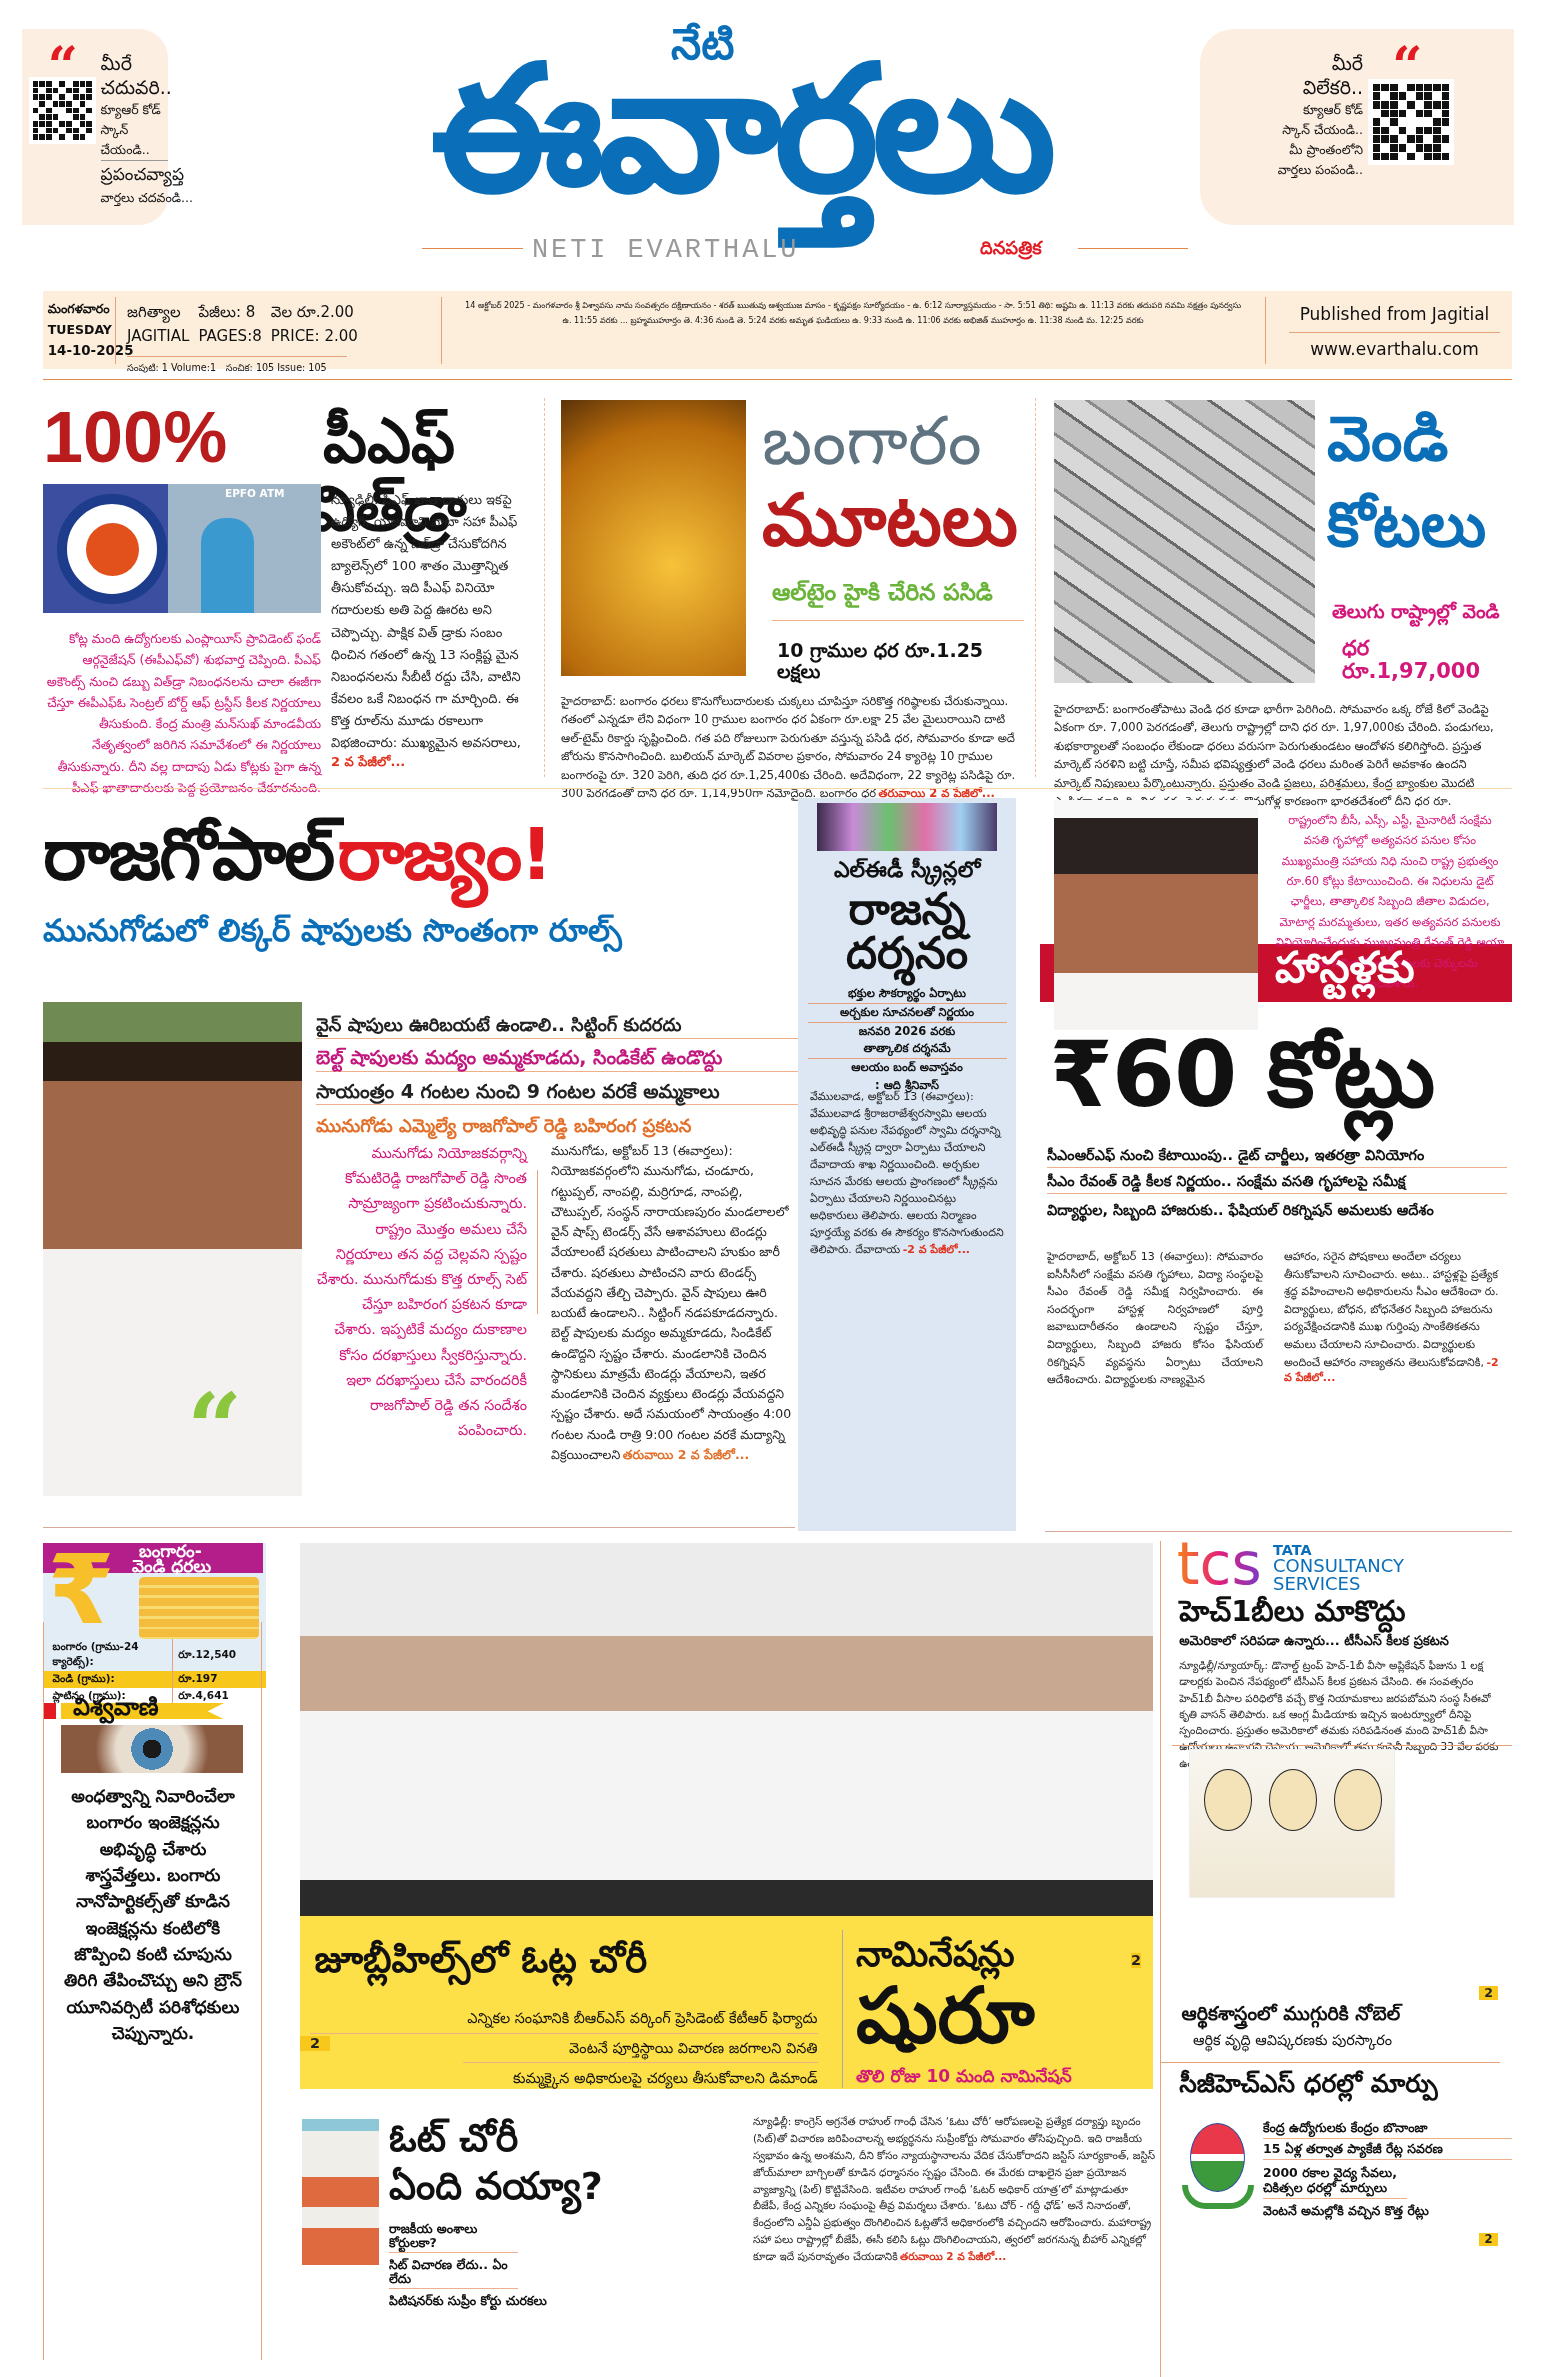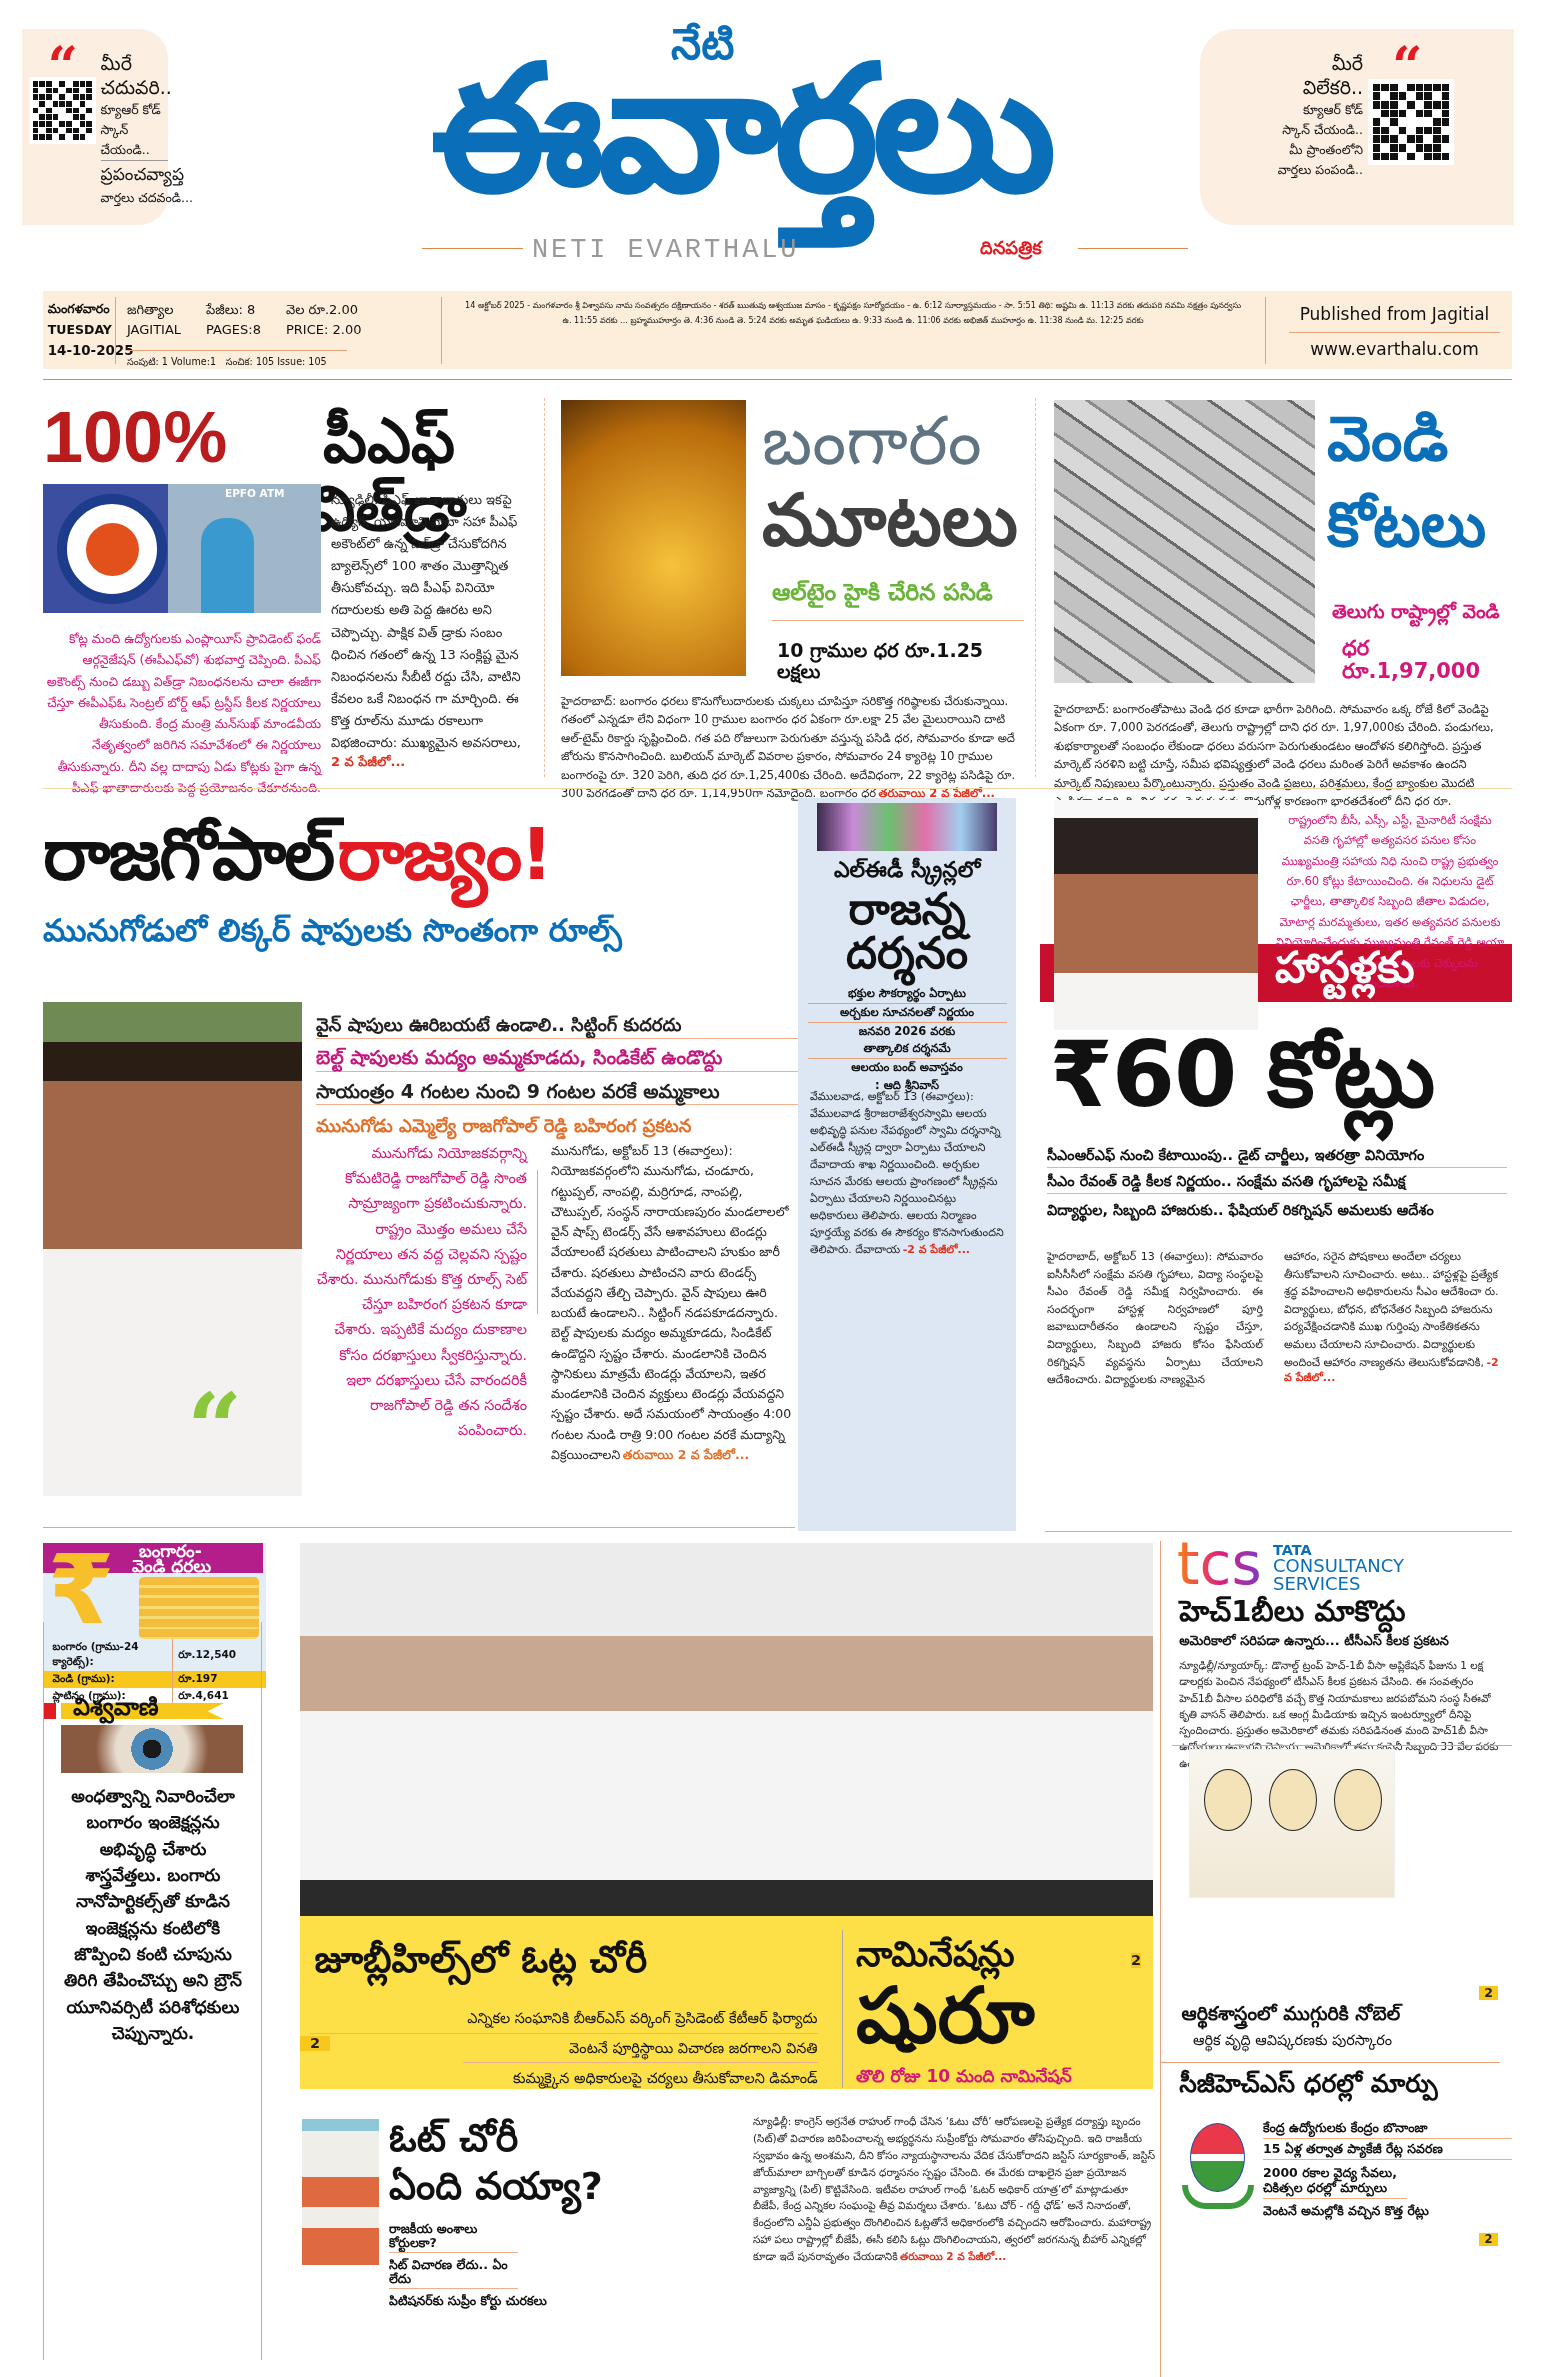--- a/index.html
+++ b/index.html
@@ -225,21 +225,21 @@
 <div class="abs" style="left:1078px;top:248px;width:110px;border-top:1.4px solid #e2874a;"></div>
 
 <div class="abs" style="left:43px;top:291px;width:1469px;height:78px;background:#fdeedc;">
   <div class="abs" style="left:4.8px;top:6.7px;width:53px;text-align:center;">
     <div style="font-size:12.5px;font-weight:bold;line-height:1.7">మంగళవారం</div>
     <div style="font-size:12.5px;font-weight:bold;line-height:1.7">TUESDAY</div>
     <div style="font-size:13.4px;font-weight:bold;line-height:1.6;white-space:nowrap">14-10-2025</div>
   </div>
   <div class="abs vr" style="left:72px;top:5.8px;height:67px;"></div>
   <div class="abs" style="left:84px;top:8.6px;width:273px;">
-    <div style="display:flex;gap:25px;font-size:13px;line-height:1.6;">
+    <div style="display:flex;gap:9px;font-size:15px;line-height:1.6;">
       <div>
           <div>జగిత్యాల</div>
           <div>JAGITIAL</div>
         </div>
       <div>
           <div>పేజీలు: 8</div>
           <div>PAGES:8</div>
         </div>
       <div>
           <div>వెల రూ.2.00</div>
@@ -280,21 +280,21 @@
     <span class="body" style="font-size:13px;line-height:1.7;">న్యూఢిల్లీ: పీఎఫ్ ఖాతాదారులు ఇకపై ఉద్యోగి, యజమాని వాటా సహా పీఎఫ్ అకౌంట్‌లో ఉన్న విత్‌డ్రా చేసుకోదగిన బ్యాలెన్స్‌లో 100 శాతం మొత్తాన్నిత తీసుకోవచ్చు. ఇది పీఎఫ్ వినియో గదారులకు అతి పెద్ద ఊరట అని చెప్పొచ్చు. పాక్షిక విత్ డ్రాకు సంబం ధించిన గతంలో ఉన్న 13 సంక్లిష్ట మైన నిబంధనలను సీబీటీ రద్దు చేసి, వాటిని కేవలం ఒకే నిబంధన గా మార్చింది. ఈ కొత్త రూల్‌ను మూడు రకాలుగా విభజించారు: ముఖ్యమైన అవసరాలు,</span>
     <span class="more" style="font-size:13px;">2 వ పేజీలో...</span>
   </div>
 </section>
 
 <div class="abs" style="left:544px;top:398px;height:379px;border-left:1px dashed #f0c0a0;"></div>
 
 <section class="abs" style="left:561px;top:400px;width:465px;height:379px;">
   <div class="abs img" style="left:0;top:0;width:185px;height:276px;background:radial-gradient(circle at 60% 60%,#f7c23a,#b86b0b 70%,#5a3208);"></div>
   <div class="abs hl" style="left:201px;top:4.8px;font-size:67px;color:#5f7480;font-weight:normal;">బంగారం</div>
-  <div class="abs hl" style="left:201px;top:81px;font-size:72px;color:#404040;">మూటలు</div>
+  <div class="abs hl" style="left:201px;top:81px;font-size:72px;color:#b91c1c;">మూటలు</div>
   <div class="abs hl" style="left:211px;top:180px;font-size:23px;color:#6ab43a;">ఆల్‌టైం హైకి చేరిన పసిడి</div>
   <div class="abs" style="left:211px;top:220px;width:252px;border-top:1px solid #eeb08a;"></div>
   <div class="abs hl" style="left:216px;top:240px;font-size:19px;">10 గ్రాముల ధర రూ.1.25 లక్షలు</div>
   <div class="abs" style="left:0;top:292px;width:462px;">
     <span class="body" style="font-size:11.5px;line-height:1.6;">హైదరాబాద్: బంగారం ధరలు కొనుగోలుదారులకు చుక్కలు చూపిస్తూ సరికొత్త గరిష్ఠాలకు చేరుకున్నాయి. గతంలో ఎన్నడూ లేని విధంగా 10 గ్రాముల బంగారం ధర ఏకంగా రూ.లక్షా 25 వేల మైలురాయిని దాటి ఆల్-టైమ్ రికార్డు సృష్టించింది. గత పది రోజులుగా పెరుగుతూ వస్తున్న పసిడి ధర, సోమవారం కూడా అదే జోరును కొనసాగించింది. బులియన్ మార్కెట్ వివరాల ప్రకారం, సోమవారం 24 క్యారెట్ల 10 గ్రాముల బంగారంపై రూ. 320 పెరిగి, తుది ధర రూ.1,25,400కు చేరింది. అదేవిధంగా, 22 క్యారెట్ల పసిడిపై రూ. 300 పెరగడంతో దాని ధర రూ. 1,14,950గా నమోదైంది. బంగారం ధర</span>
     <span class="more" style="font-size:11.5px;">తరువాయి 2 వ పేజీలో...</span>
   </div>
 </section>
 
 <div class="abs" style="left:1035px;top:398px;height:379px;border-left:1px dashed #f0c0a0;"></div>

